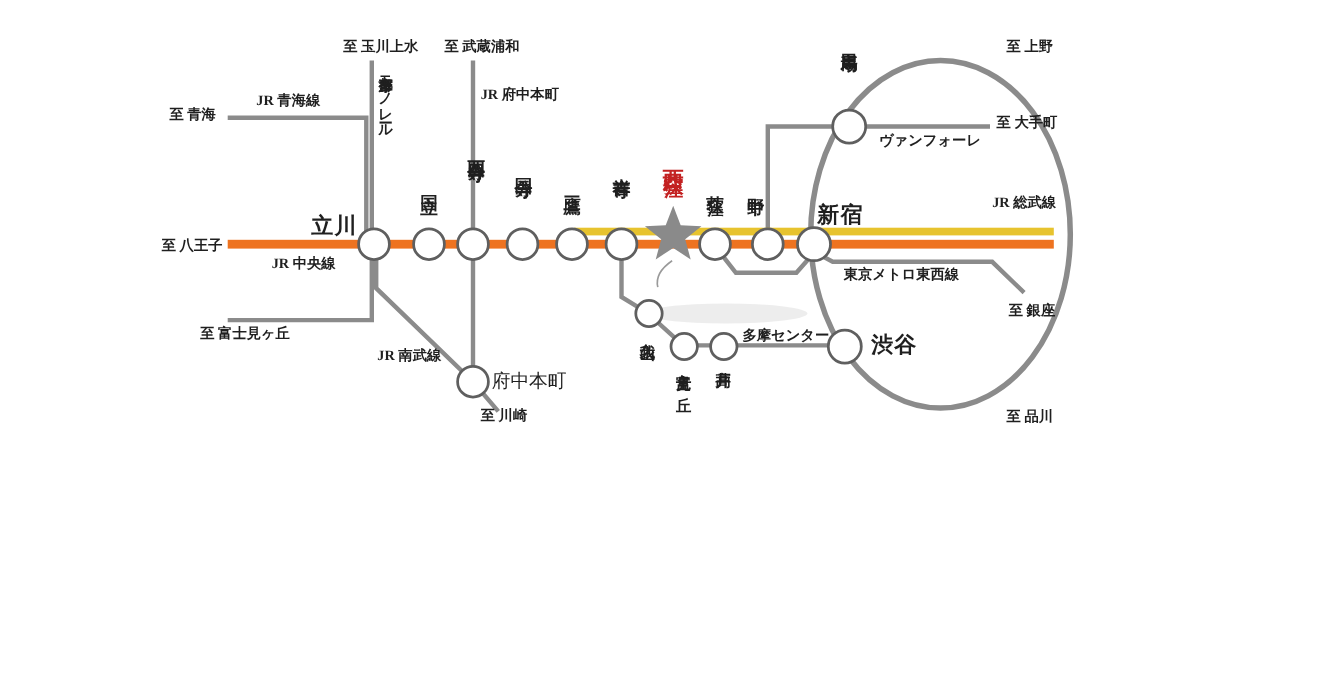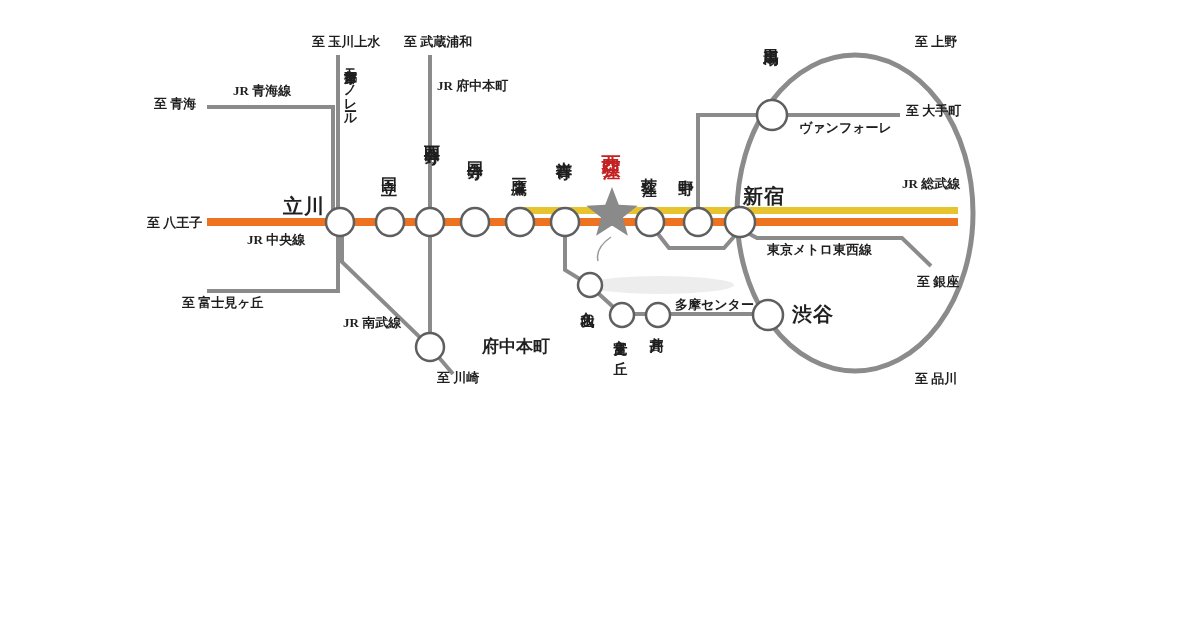--- a/index.html
+++ b/index.html
@@ -4,21 +4,21 @@
 <style>
   html,body{margin:0;padding:0;background:#fff;}
   .page{position:relative;width:1200px;height:636px;background:#fff;overflow:hidden;
         font-family:"Liberation Serif","DejaVu Serif",serif;}
   .map{position:absolute;left:0;top:0;width:1200px;height:400px;}
   .map svg{position:absolute;left:0;top:0;}
   .lbl{position:absolute;white-space:nowrap;color:#1f1f1f;line-height:1;}
   .dest{font-size:13px;font-weight:700;}
   .lname{font-size:13px;font-weight:700;}
   .sta{font-size:20px;font-weight:600;letter-spacing:1px;}
-  .sta-md{font-size:17px;font-weight:700;margin-left:35px;}
+  .sta-md{font-size:17px;font-weight:400;}
   .vlbl{writing-mode:vertical-rl;line-height:1;}
   .v16{font-size:16px;font-weight:600;letter-spacing:1px;}
   .v15{font-size:15px;font-weight:600;letter-spacing:1px;}
   .v14{font-size:14px;font-weight:600;letter-spacing:1px;}
   .v13{font-size:13px;font-weight:600;letter-spacing:0;}
   .red{color:#c32222;}
   .prop{position:absolute;left:604px;top:251px;font-size:14px;font-weight:700;
         color:#c32222;line-height:1.3;letter-spacing:1px;}
   .info{position:absolute;left:0;top:400px;width:1200px;height:236px;color:#45454d;}
 </style>

